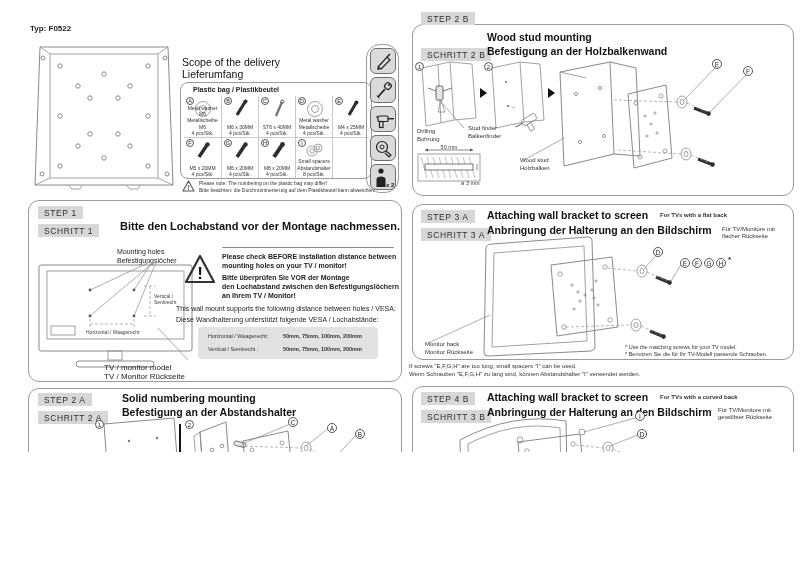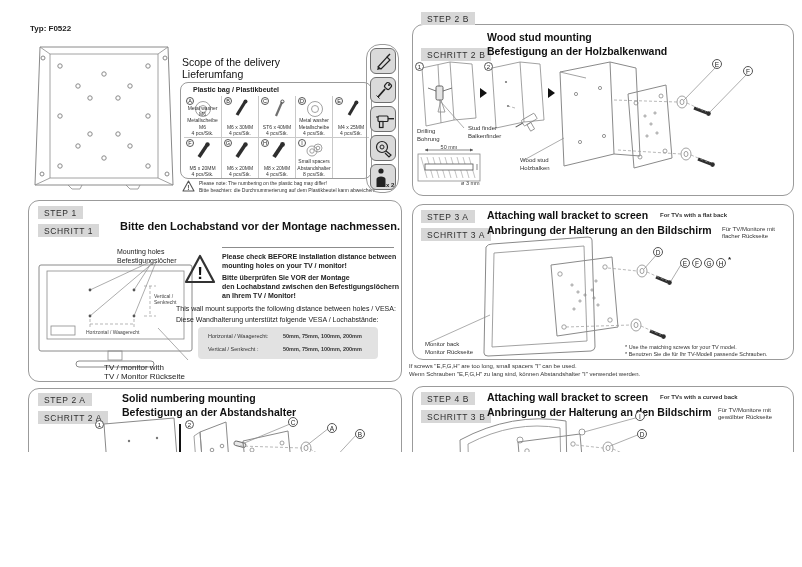--- a/index.html
+++ b/index.html
@@ -273,21 +273,21 @@
         <line x1="106" y1="52" x2="118" y2="52"></line>
       <line x1="52" y1="60" x2="96" y2="60"></line>
       <line x1="52" y1="55" x2="52" y2="65"></line>
         <line x1="96" y1="55" x2="96" y2="65"></line>
     </g>
     <text x="116" y="34" font-size="5" class="svgtext">Vertical /</text>
     <text x="116" y="40" font-size="5" class="svgtext">Senkrecht</text>
     <text x="48" y="70" font-size="5" class="svgtext">Horizontal / Waagerecht</text>
     <line class="lead" x1="120" y1="64" x2="150" y2="96"></line>
   </svg>
-  <div class="n t8" style="left:104px; top:363px;">TV / monitor with</div>
+  <div class="n t8" style="left:104px; top:363px;">TV / monitor model</div>
   <div class="n t8" style="left:104px; top:372px;">TV / Monitor Rückseite</div>
 
   <div class="hline" style="left:222px; top:247px; width:172px;"></div>
   <svg style="left:184px; top:254px;" width="32" height="30" viewBox="0 0 32 30">
     <path d="M16,2 L30,28 L2,28 Z" fill="none" stroke="#333" stroke-width="2.2" stroke-linejoin="round"></path>
     <text x="16" y="25" text-anchor="middle" font-size="17" font-weight="bold" fill="#111">!</text>
   </svg>
   <div class="n t7 b" style="left:222px; top:252px;">Please check BEFORE installation distance between</div>
   <div class="n t7 b" style="left:222px; top:261px;">mounting holes on your TV / monitor!</div>
   <div class="n t7 b" style="left:222px; top:273px;">Bitte überprüfen Sie VOR der Montage</div>

